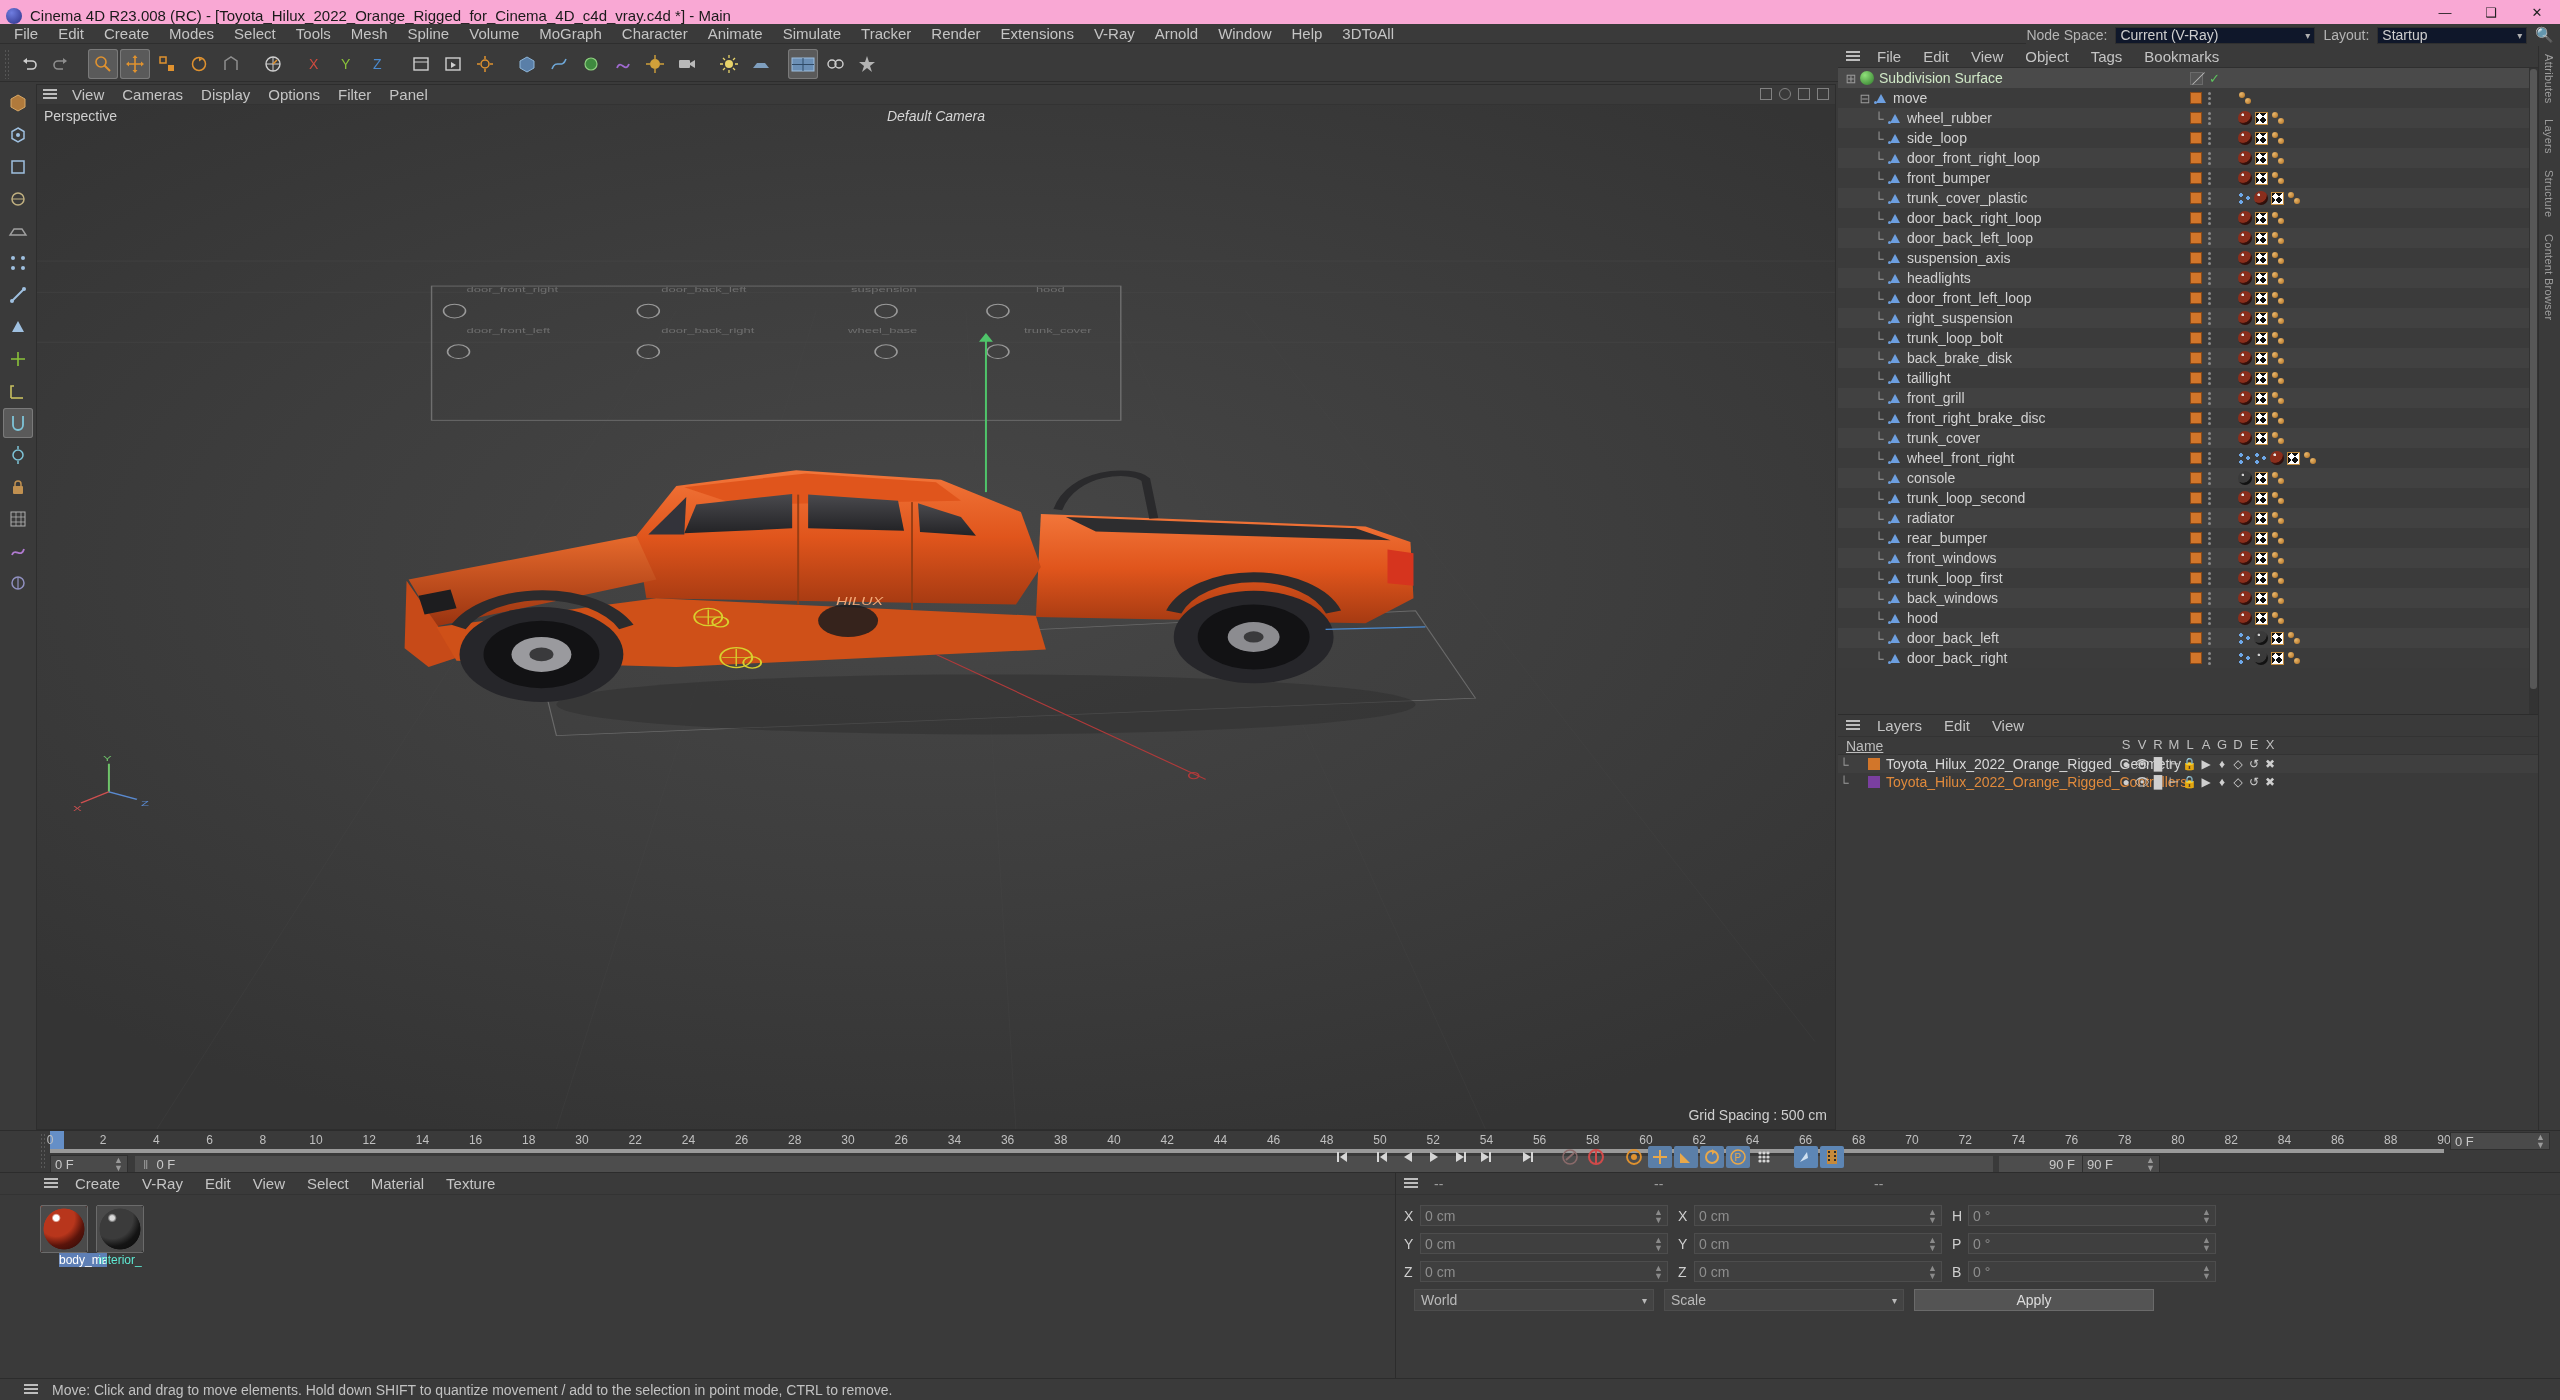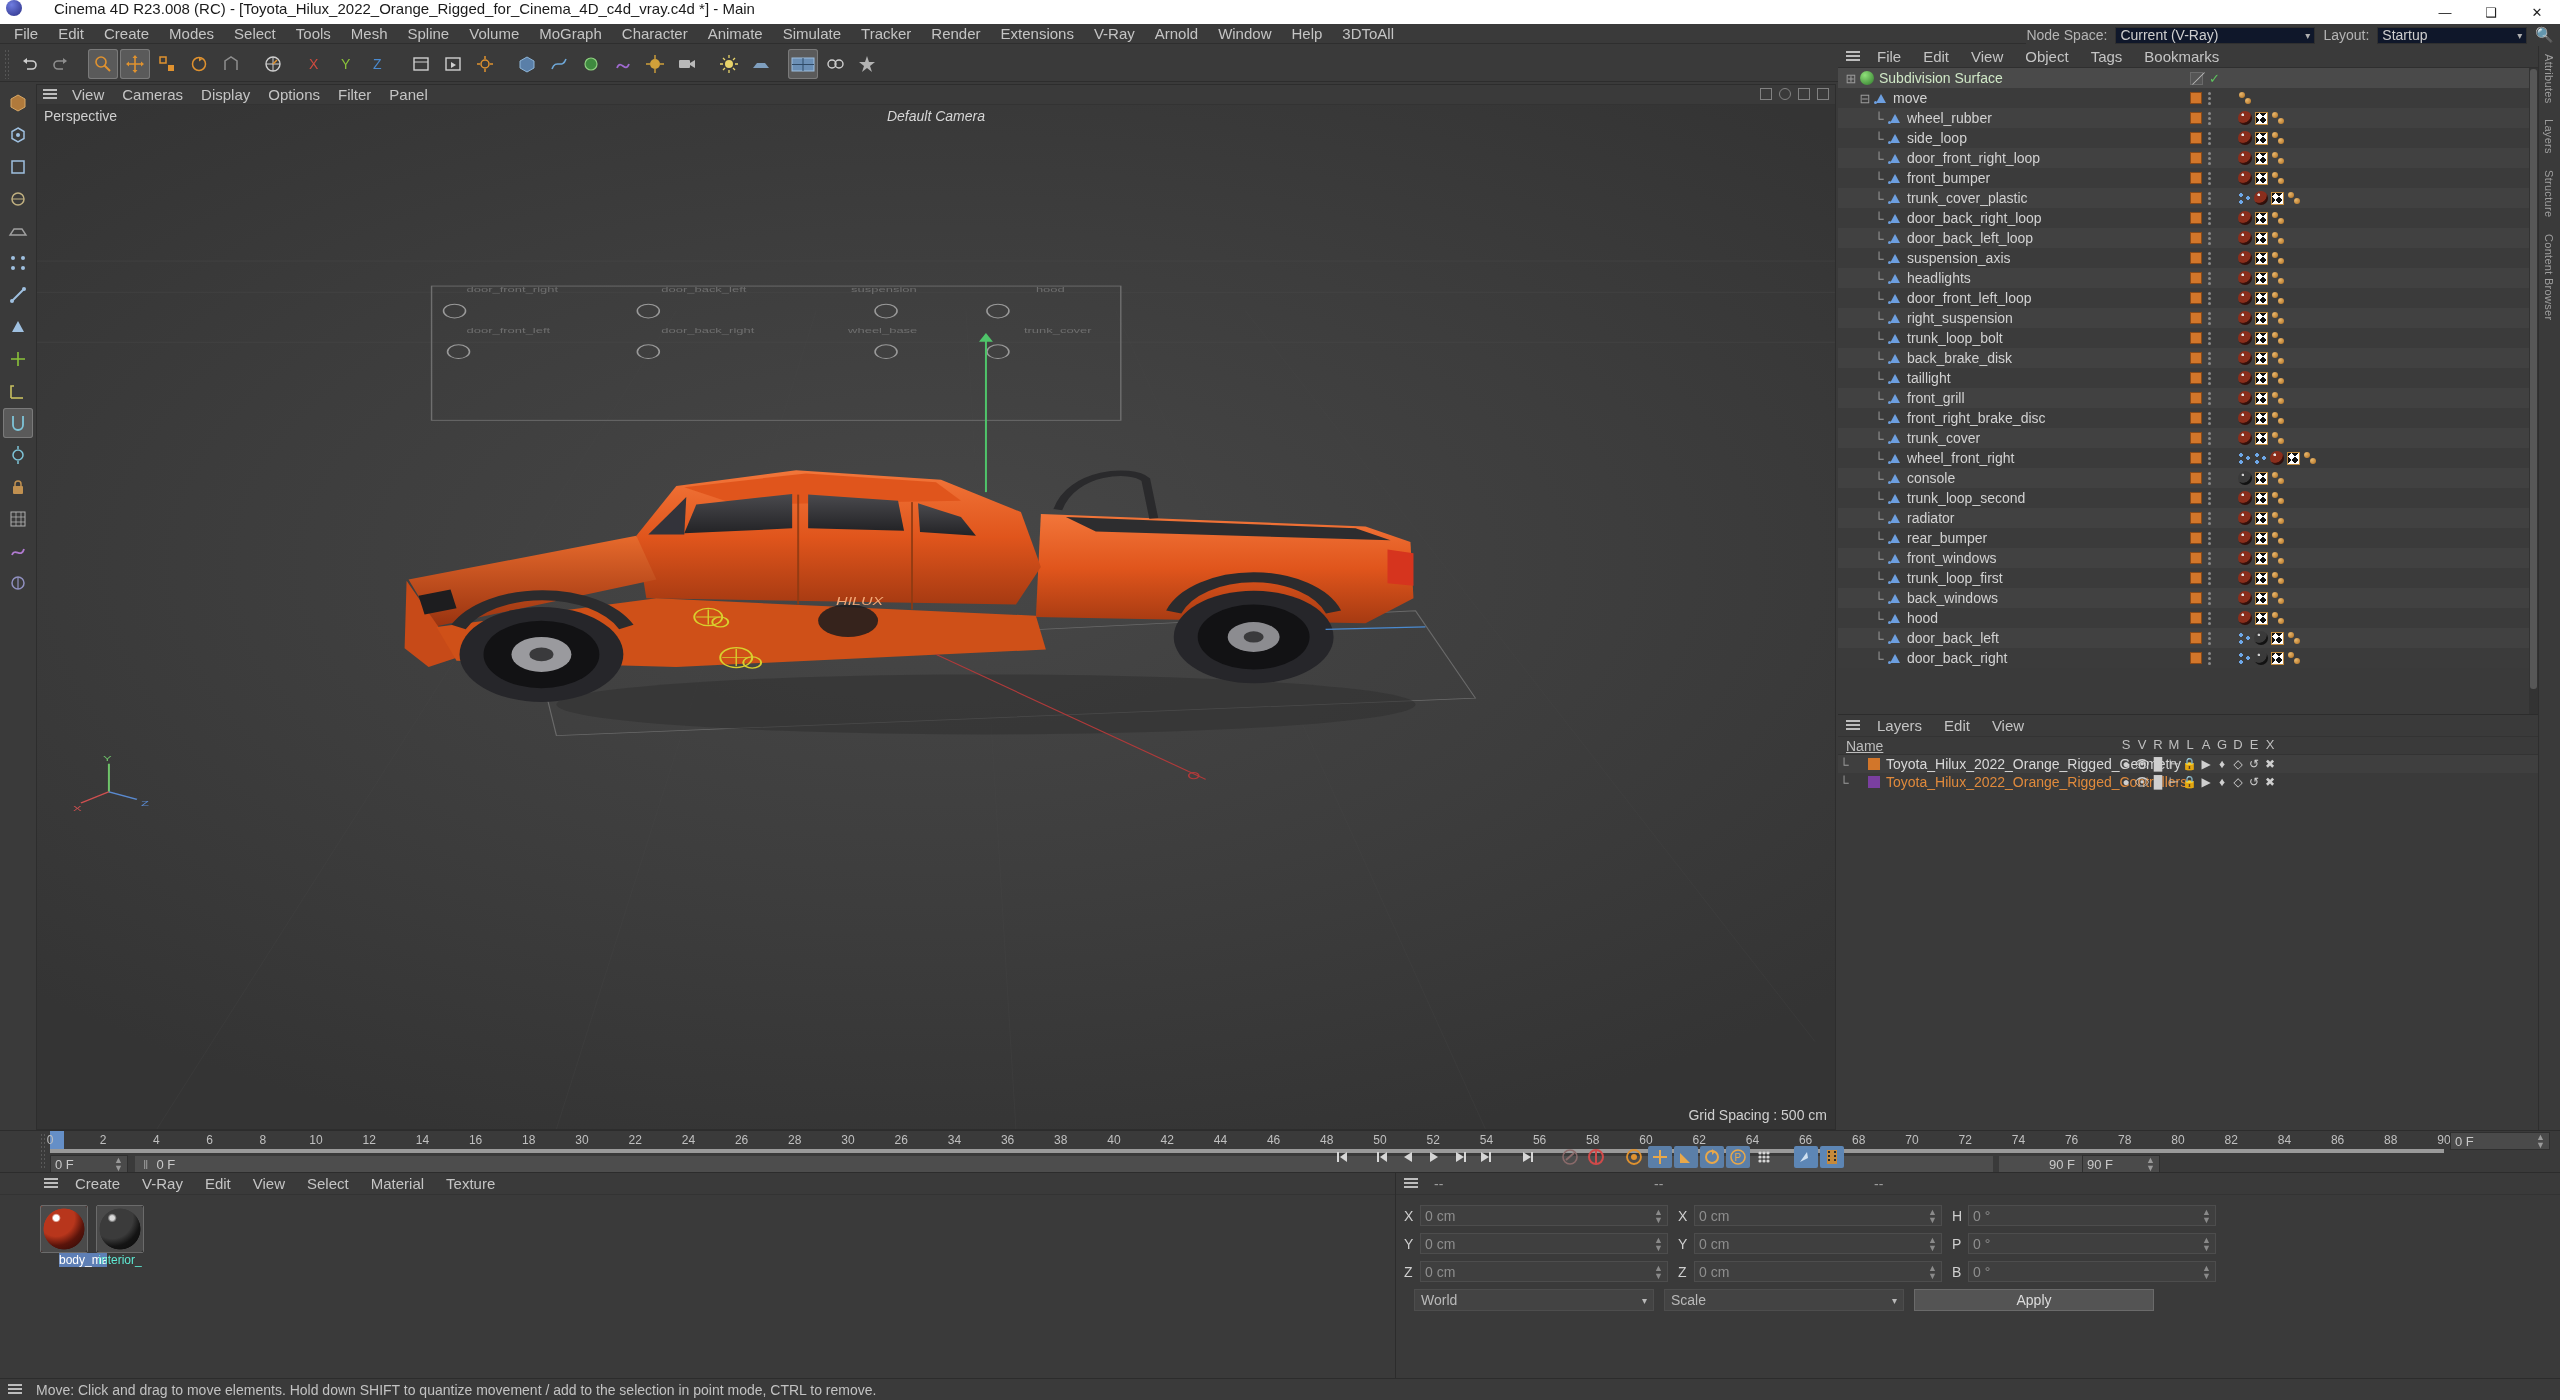--- a/index.html
+++ b/index.html
@@ -7,22 +7,22 @@
   body {
     width:2560px; height:1400px; overflow:hidden;
     font-family:"Liberation Sans", sans-serif;
     font-size:17px; color:#c8c8c8;
     -webkit-font-smoothing:antialiased;
   }
   .app { position:relative; width:2560px; height:1400px; background:#3a3a3a; }
 
   
   .titlebar {
-    height:24px; background:#ffffff; color:#111; display:flex; align-items:flex-start;
-    font-size:15px; padding-left:6px; position:relative;gap:24px;
+    height:24px; background:#f9a8d4; color:#111; display:flex; align-items:flex-end;
+    font-size:15px; padding-left:6px; position:relative;
   }
   .title-logo { width:16px; height:16px; border-radius:50%;
     background:radial-gradient(circle at 35% 30%, #6f7de0, #2b2f86); margin-right:8px; }
   .title-text { font-size:15px; color:#1a1a1a; white-space:nowrap; }
   .win-btns { position:absolute; right:0; top:0; height:24px; display:flex; }
   .win-btn { width:46px; height:24px; display:flex; align-items:center; justify-content:center;
     font-size:13px; color:#222; }
 
   
   .menubar { height:20px; background:#3a3a3a; display:flex; align-items:center;
@@ -204,21 +204,21 @@
   .cm-input .sp { margin-left:auto; font-size:9px; color:#8a8a8a; line-height:8px; }
   .cm-btnrow { display:flex; gap:10px; padding-left:18px; margin-top:4px; }
   .cm-combo { width:240px; height:22px; background:#434343; border:1px solid #4d4d4d;
      display:flex; align-items:center; padding:0 6px; font-size:14px; color:#b9b9b9; }
   .cm-combo .arrow { margin-left:auto; font-size:10px; }
   .cm-apply { width:240px; height:22px; background:#545454; border:1px solid #6a6a6a;
      display:flex; align-items:center; justify-content:center; font-size:14px; color:#dcdcdc; }
 
   
   .statusbar { position:absolute; left:0; right:0; bottom:0; height:22px; background:#3a3a3a;
-     border-top:1px solid #2c2c2c; display:flex; align-items:center; padding-left:8px; font-size:14px; color:#c2c2c2; }
+     border-top:1px solid #2c2c2c; display:flex; align-items:center; padding-left:24px; font-size:14px; color:#c2c2c2; }
   .sb-hamb { display:inline-block; width:14px; height:11px; margin-right:14px;
      background:linear-gradient(#bdbdbd 2px, transparent 2px) 0 0/14px 4px repeat; }
   svg { display:block; }
 </style>
 </head>
 <body>
 
 <div class="app">
 
   <div class="titlebar">

